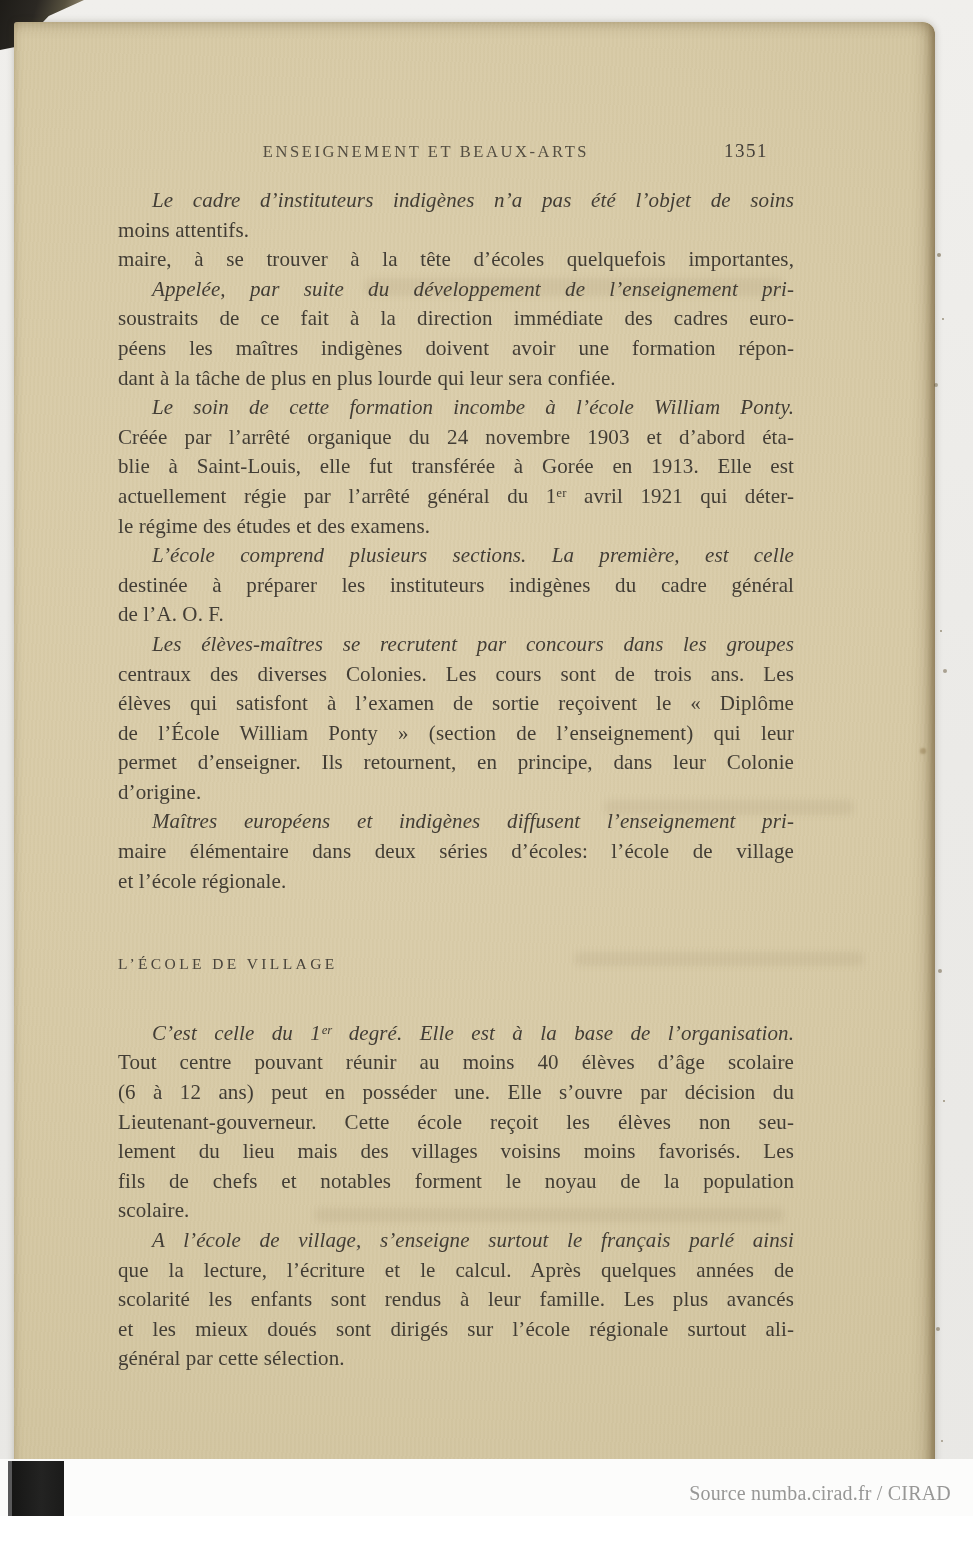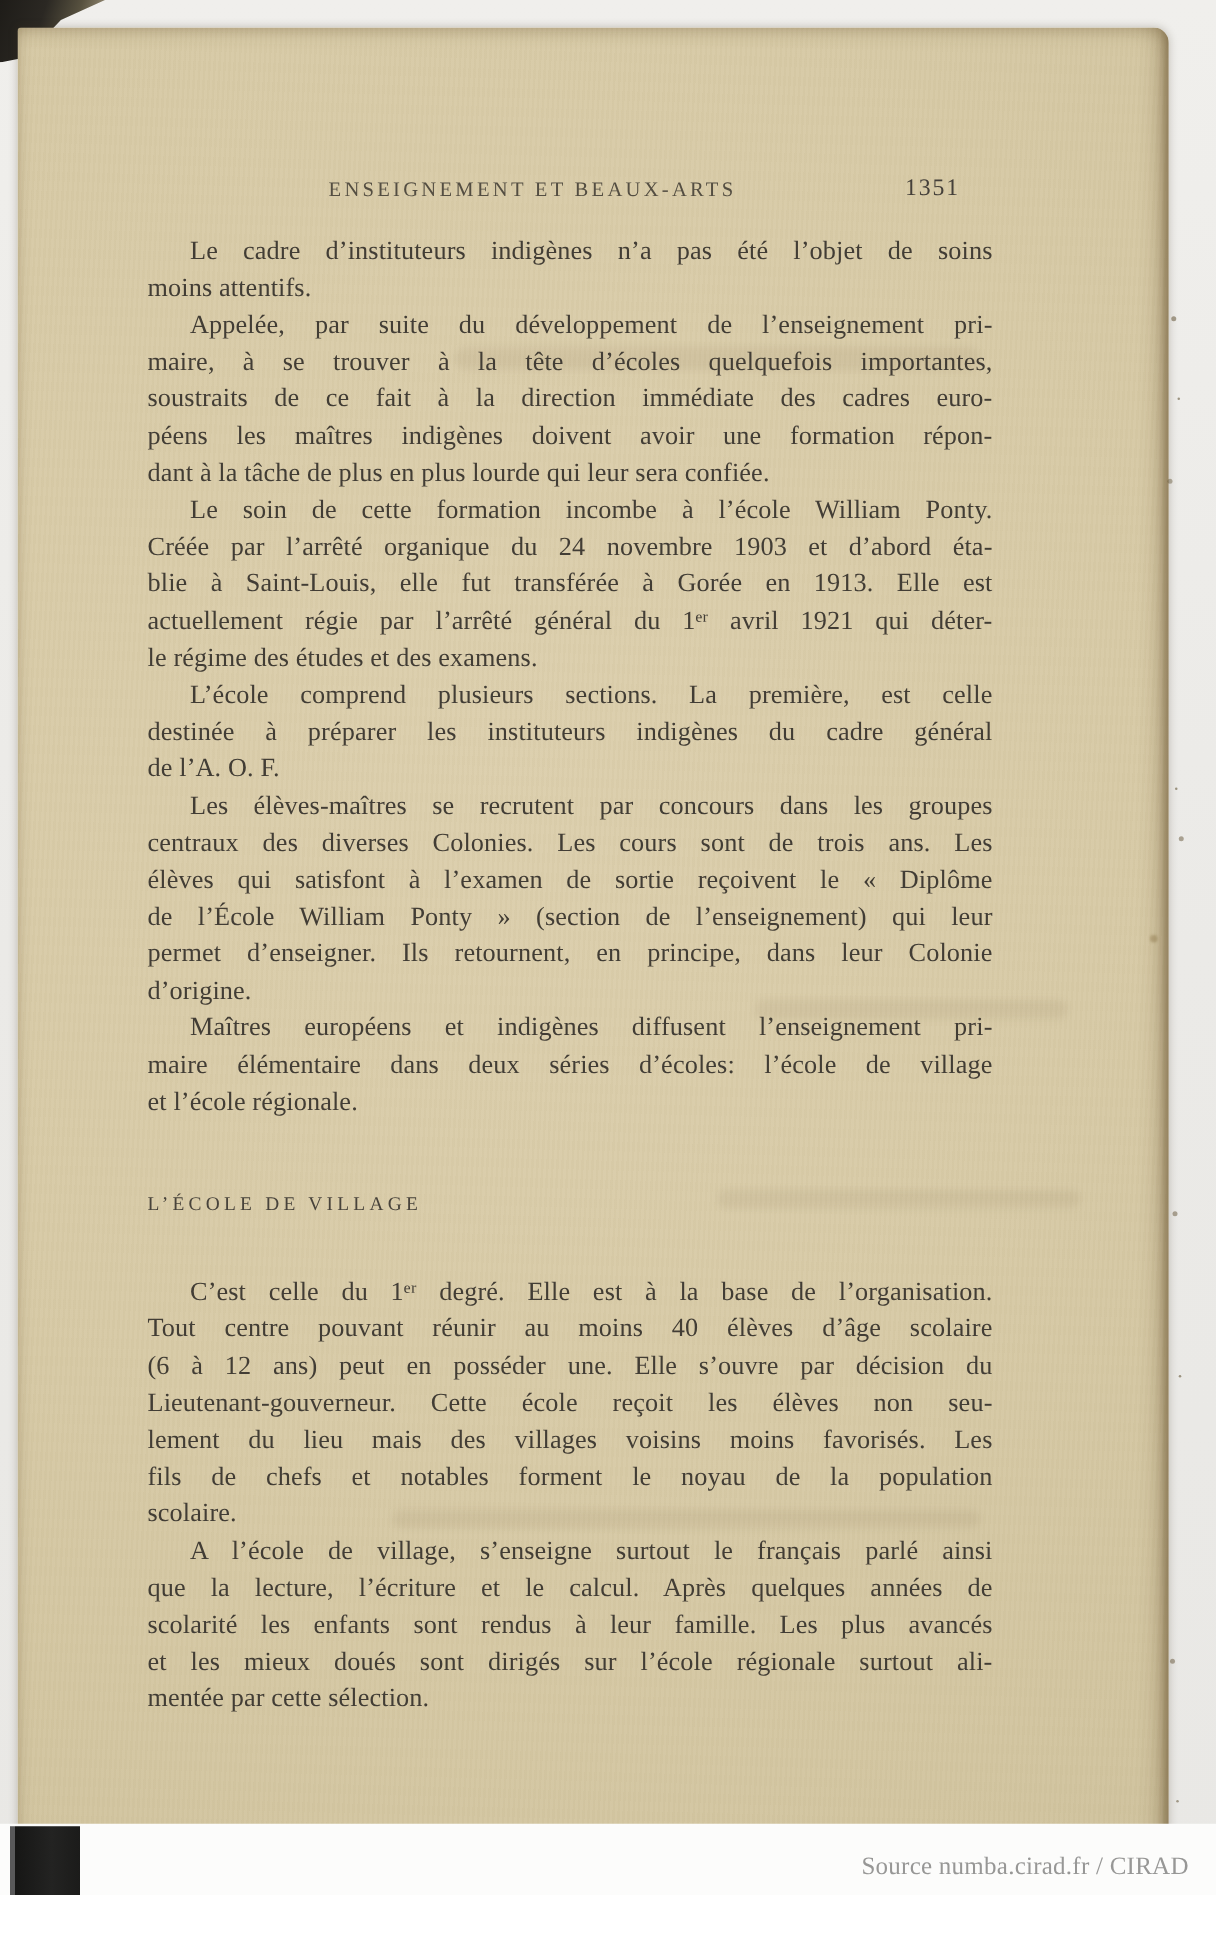--- a/index.html
+++ b/index.html
@@ -82,21 +82,21 @@
   .page-num { position: absolute; right: 26px; top: 0; font-size: 19px; letter-spacing: 1.5px; color: #45403a; }
   
   .text-col {
     position: absolute; left: 118px; top: 186px; width: 676px;
     font-size: 21px; line-height: 29.6px; color: #423d35; z-index: 4;
     letter-spacing: 0.1px;
   }
   .paragraph { margin: 0; }
   .line { text-align: justify; text-align-last: justify; white-space: nowrap; }
   .line.last { text-align-last: left; }
-  .line.ind { text-indent: 34px; }
+  .line.ind { text-indent: 34px; font-style: italic; }
   .section-heading {
     margin: 53px 0 40px 0; text-align: left;
     font-size: 15.5px; font-weight: normal; letter-spacing: 3.4px; color: #48433b;
   }
 </style>
 </head>
 <body>
 
 <div class="canvas">
 
@@ -115,22 +115,22 @@
     <div class="page-num">1351</div>
   </div>
 
   <div class="text-col">
     <div>
         <div class="paragraph">
           <div class="line ind">Le cadre d’instituteurs indigènes n’a pas été l’objet de soins</div>
           <div class="line last">moins attentifs.</div>
         </div>
         <div class="paragraph">
+          <div class="line">maire, à se trouver à la tête d’écoles quelquefois importantes,</div>
           <div class="line ind">Appelée, par suite du développement de l’enseignement pri-</div>
-          <div class="line">maire, à se trouver à la tête d’écoles quelquefois importantes,</div>
           <div class="line">soustraits de ce fait à la direction immédiate des cadres euro-</div>
           <div class="line">péens les maîtres indigènes doivent avoir une formation répon-</div>
           <div class="line last">dant à la tâche de plus en plus lourde qui leur sera confiée.</div>
         </div>
         <div class="paragraph">
           <div class="line ind">Le soin de cette formation incombe à l’école William Ponty.</div>
           <div class="line">Créée par l’arrêté organique du 24 novembre 1903 et d’abord éta-</div>
           <div class="line">blie à Saint-Louis, elle fut transférée à Gorée en 1913. Elle est</div>
           <div class="line">actuellement régie par l’arrêté général du 1ᵉʳ avril 1921 qui déter-</div>
           <div class="line last">le régime des études et des examens.</div>
@@ -163,21 +163,21 @@
           <div class="line">Lieutenant-gouverneur. Cette école reçoit les élèves non seu-</div>
           <div class="line">lement du lieu mais des villages voisins moins favorisés. Les</div>
           <div class="line">fils de chefs et notables forment le noyau de la population</div>
           <div class="line last">scolaire.</div>
         </div>
         <div class="paragraph">
           <div class="line ind">A l’école de village, s’enseigne surtout le français parlé ainsi</div>
           <div class="line">que la lecture, l’écriture et le calcul. Après quelques années de</div>
           <div class="line">scolarité les enfants sont rendus à leur famille. Les plus avancés</div>
           <div class="line">et les mieux doués sont dirigés sur l’école régionale surtout ali-</div>
-          <div class="line last">mentée par cette sélection.</div>
+          <div class="line last">général par cette sélection.</div>
         </div>
       </div>
   </div>
 
   <div class="strip-bottom"></div>
   <div class="black-block"></div>
   <div class="watermark">Source numba.cirad.fr / CIRAD</div>
 
 </div>
 

